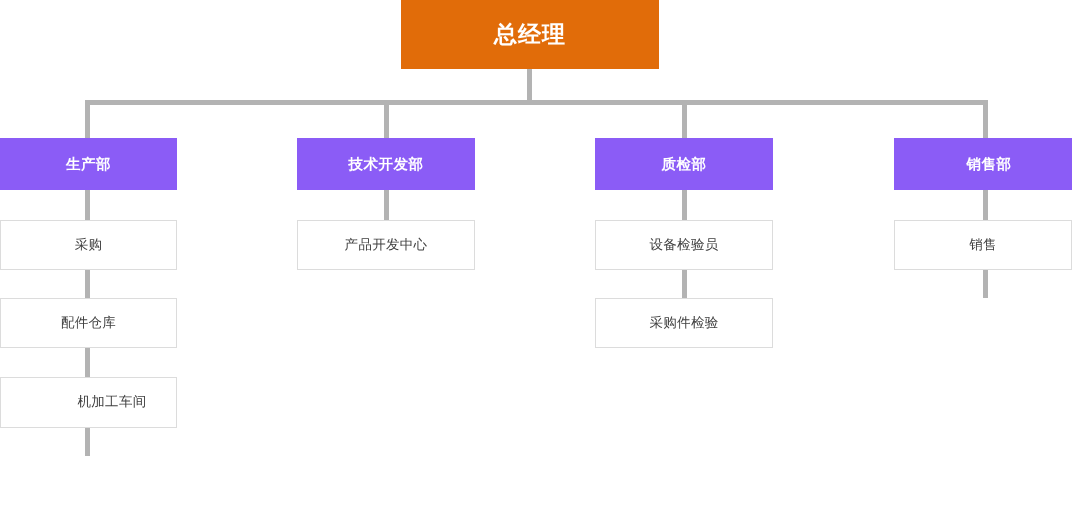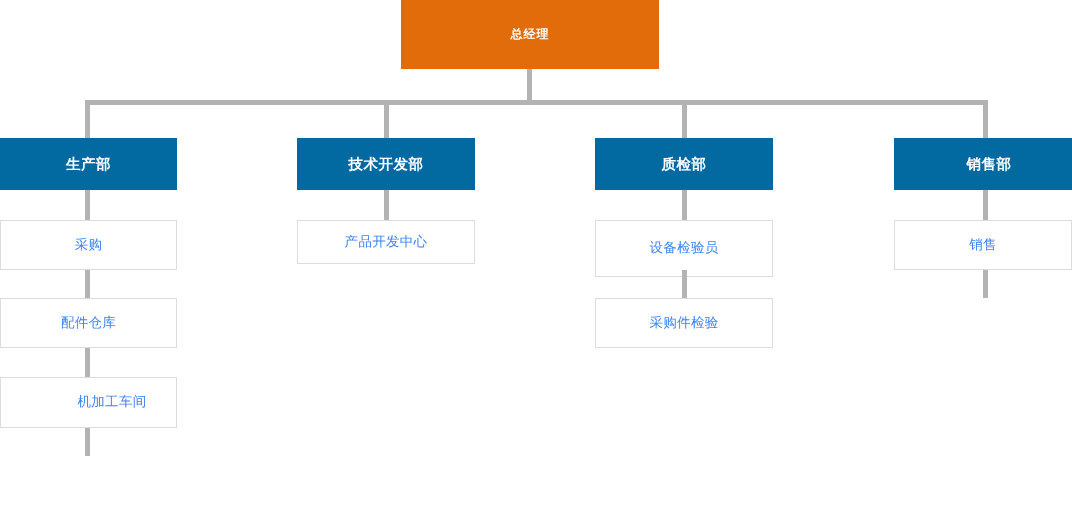--- a/index.html
+++ b/index.html
@@ -32,37 +32,37 @@
     display: flex;
     align-items: center;
     justify-content: center;
     text-align: center;
     line-height: 1.25;
   }
 
   .node-root {
     background: #e16c09;
     color: #ffffff;
-    font-size: 12px;
+    font-size: 23px;
     font-weight: bold;
     letter-spacing: 1px;
   }
 
   .node-dept {
-    background: #0369a1;
+    background: #8b5cf6;
     color: #ffffff;
     font-size: 14.5px;
     font-weight: bold;
     letter-spacing: 0.5px;
   }
 
   .node-leaf {
     background: #ffffff;
     border: 1px solid #dcdcdc;
-    color: #3b82f6;
+    color: #404040;
     font-size: 13.5px;
     font-weight: normal;
     letter-spacing: 0.3px;
   }
 </style>
 </head>
 <body>
 
 <div id="chart-canvas">
 
@@ -86,26 +86,26 @@
   <div class="node node-leaf" style="left:0px; top:298px; width:177px; height:50px;">配件仓库</div>
 
   <div class="conn" style="left:85px; top:348px; width:5px; height:29px;"></div>
   <div class="node node-leaf" style="left:0px; top:377px; width:177px; height:51px;padding-left:47px;">机加工车间</div>
 
   <div class="conn" style="left:85px; top:428px; width:5px; height:28px;"></div>
 
   <div class="node node-dept" style="left:297px; top:138px; width:178px; height:52px;">技术开发部</div>
 
   <div class="conn" style="left:384px; top:190px; width:5px; height:30px;"></div>
-  <div class="node node-leaf" style="left:297px; top:220px; width:178px; height:44px;">产品开发中心</div>
+  <div class="node node-leaf" style="left:297px; top:220px; width:178px; height:50px;">产品开发中心</div>
 
   <div class="node node-dept" style="left:595px; top:138px; width:178px; height:52px;">质检部</div>
 
   <div class="conn" style="left:682px; top:190px; width:5px; height:30px;"></div>
-  <div class="node node-leaf" style="left:595px; top:220px; width:178px; height:57px;">设备检验员</div>
+  <div class="node node-leaf" style="left:595px; top:220px; width:178px; height:50px;">设备检验员</div>
 
   <div class="conn" style="left:682px; top:270px; width:5px; height:28px;"></div>
   <div class="node node-leaf" style="left:595px; top:298px; width:178px; height:50px;">采购件检验</div>
 
   <div class="node node-dept" style="left:894px; top:138px; width:178px; height:52px;padding-left:12px;">销售部</div>
 
   <div class="conn" style="left:983px; top:190px; width:5px; height:30px;"></div>
   <div class="node node-leaf" style="left:894px; top:220px; width:178px; height:50px;">销售</div>
 
   <div class="conn" style="left:983px; top:270px; width:5px; height:28px;"></div>

